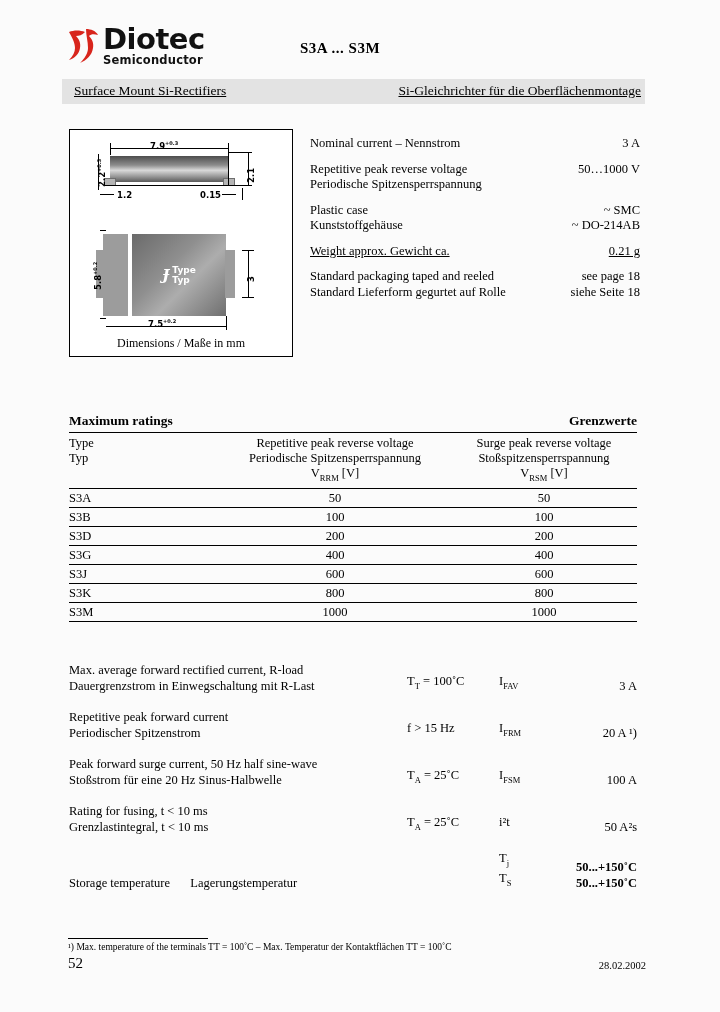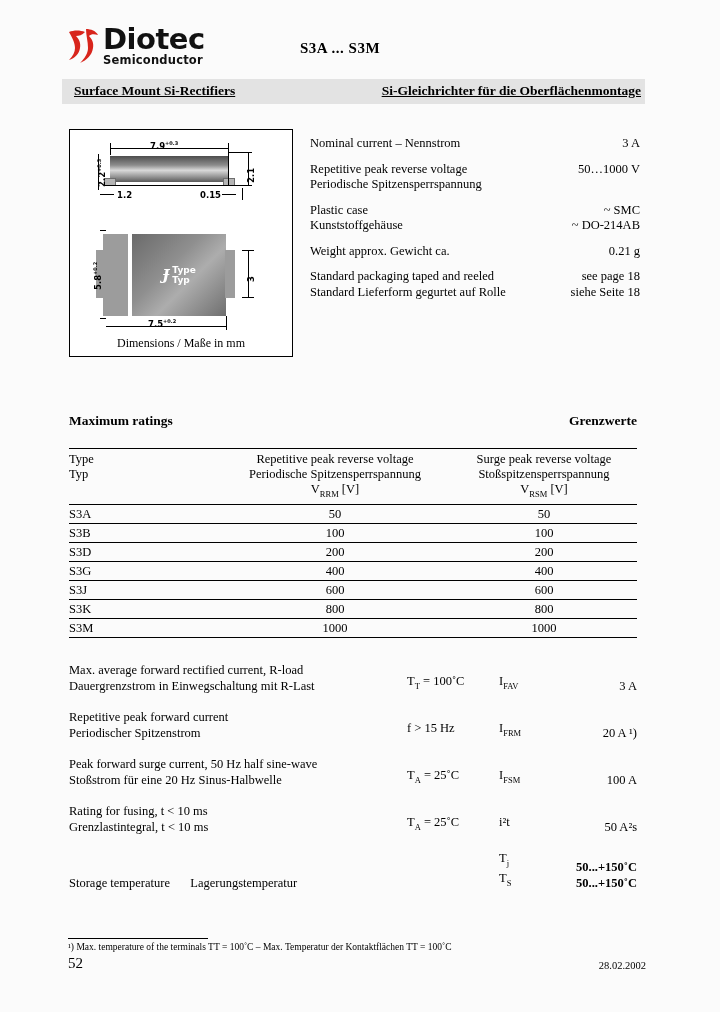--- a/index.html
+++ b/index.html
@@ -71,21 +71,21 @@
     left: 62px;
     top: 79px;
     width: 583px;
     height: 25px;
     background: #e3e3e3;
   }
   .band-left, .band-right {
     position: absolute;
     top: 4px;
     font-size: 13.5px;
-    font-weight: bold;
+    font-weight: normal;
     text-decoration: underline;
     white-space: nowrap;
   }
   .band-left { left: 12px; }
   .band-right { right: 4px; }
 
   
   .pkg-box {
     position: absolute;
     left: 69px;
@@ -163,21 +163,21 @@
     position: absolute;
     left: 69px;
     top: 413px;
     width: 568px;
   }
   .rt-title {
     display: flex;
     justify-content: space-between;
     font-size: 13.5px;
     font-weight: bold;
-    padding-bottom: 19px;
+    padding-bottom: 3px;
     border-bottom: 1.6px solid #000;
   }
   .rt-head {
     display: flex;
     padding-top: 3px;
     padding-bottom: 2px;
     border-bottom: 1.6px solid #000;
     font-size: 12.5px;
     line-height: 15px;
   }
@@ -358,21 +358,21 @@
       <div style="display:flex; justify-content:space-between;">
         <span>Plastic case</span>
         <span>~ SMC</span>
       </div>
       <div style="display:flex; justify-content:space-between;">
         <span>Kunststoffgehäuse</span>
         <span>~ DO-214AB</span>
       </div>
     </div>
 
-    <div style="display:flex; justify-content:space-between; margin-top:10px;">
+    <div style="display:flex; justify-content:space-between; margin-top:10px;text-decoration:underline;">
       <span>Weight approx.    Gewicht ca.</span>
       <span>0.21 g</span>
     </div>
 
 
     <div style="margin-top:10px;">
       <div style="display:flex; justify-content:space-between;">
         <span>Standard packaging taped and reeled</span>
         <span>see page 18</span>
       </div>

